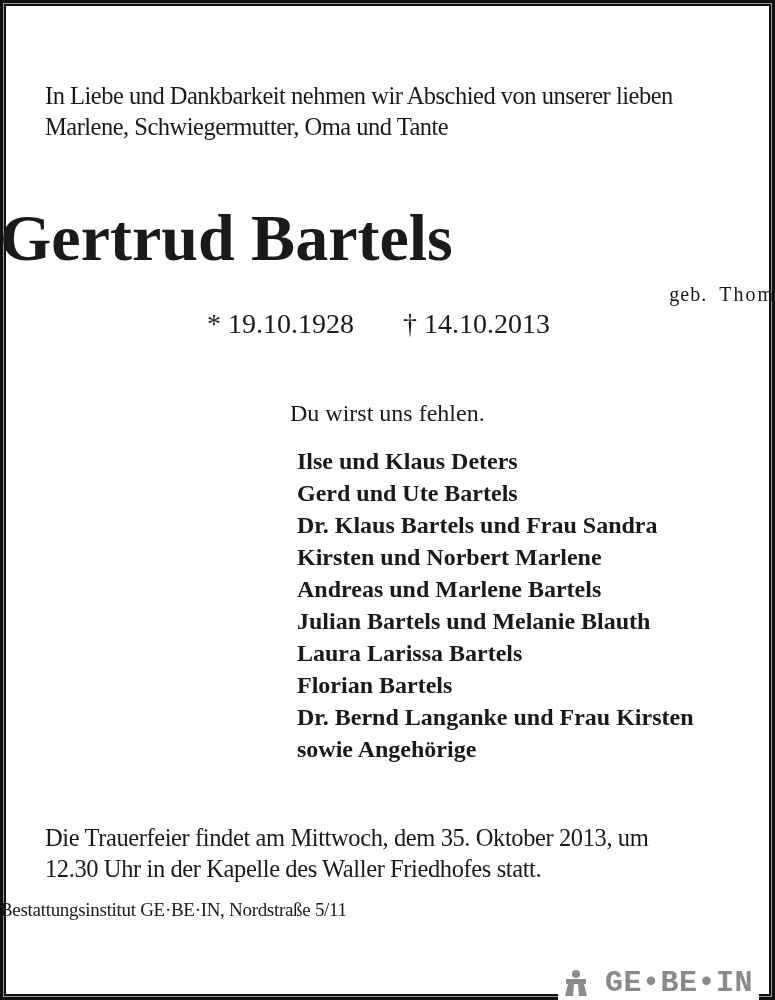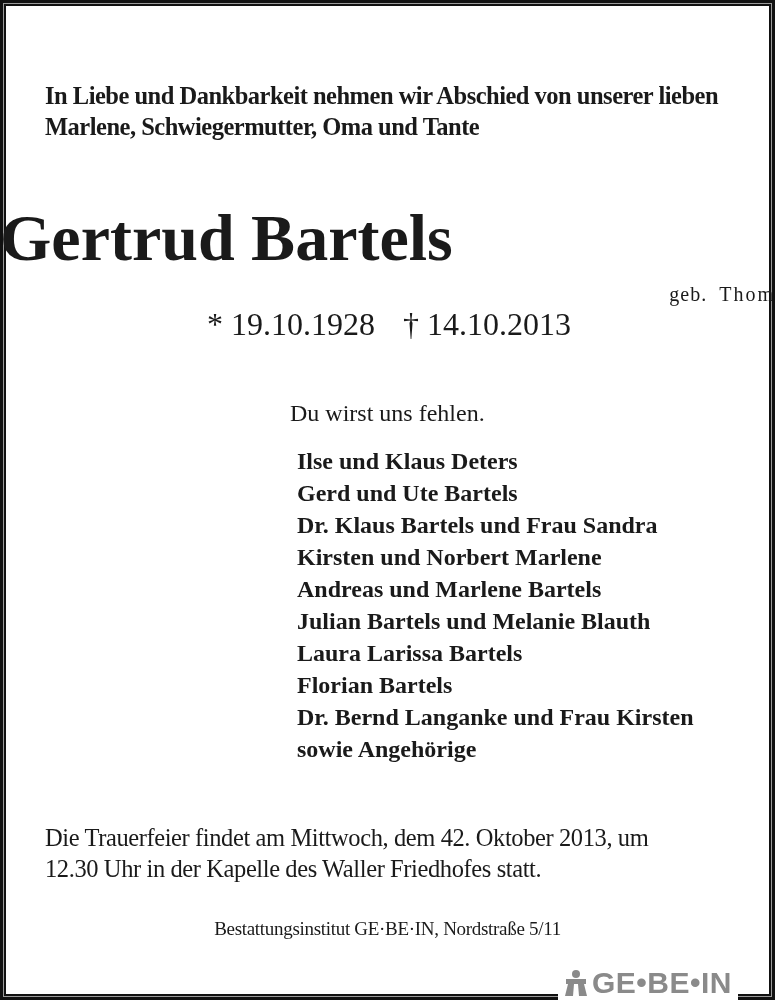--- a/index.html
+++ b/index.html
@@ -7,49 +7,49 @@
            font-family: "Liberation Serif", "DejaVu Serif", serif; color: #1a1a1a; }
 
     .frame-outer { position: absolute; left: 0; top: 0; width: 775px; height: 1000px;
                    box-sizing: border-box; border: 3px solid #111; }
     .frame-gap   { position: absolute; left: 3px; top: 3px; right: 3px; bottom: 3px;
                    box-sizing: border-box; border: 1px solid #9a9a9a; }
     .frame-inner { position: absolute; left: 4px; top: 4px; right: 4px; bottom: 4px;
                    box-sizing: border-box; border: 2px solid #111; }
 
     .intro { position: absolute; left: 45px; top: 80px; width: 700px;
-             font-size: 24.5px; line-height: 31px; letter-spacing: -0.5px; font-weight: bold; }
+             font-size: 24.5px; line-height: 31px; letter-spacing: -0.5px; }
 
     .name { position: absolute; left: 0; width: 775px; top: 200px; 
             font-size: 66px; font-weight: bold; line-height: 76px; letter-spacing: 0px; }
 
     .maiden { position: absolute; left: 0; width: 775px; top: 280px; text-align: right;
               font-size: 20px; line-height: 28px; letter-spacing: 1px; }
     .maiden span { padding-left: 20px; }
 
-    .dates { position: absolute; top: 310px; font-size: 32px; line-height: 28px; }
+    .dates { position: absolute; top: 310px; font-size: 28px; line-height: 28px; }
     .birth { left: 207px; }
     .death { left: 403px; }
 
     .missing { position: absolute; left: 290px; top: 398px; font-size: 24px; line-height: 30px; }
 
     .mourners { position: absolute; left: 290px; top: 438px; margin: 7px; padding: 0; list-style: none;
                 font-size: 24px; font-weight: bold; line-height: 32px; }
 
     .service { position: absolute; left: 45px; top: 822px; width: 700px;
                font-size: 24.5px; line-height: 31px; letter-spacing: -0.4px; }
 
-    .undertaker { position: absolute; left: 0; width: 775px; top: 917px; text-align: center;
+    .undertaker { position: absolute; left: 0; width: 775px; top: 898px; 
                   font-size: 19px; line-height: 24px; letter-spacing: -0.3px; }
 
     .logo { position: absolute; left: 558px; top: 965px; height: 36px; padding: 0 6px;
             background: #ffffff; display: flex; align-items: center; gap: 4px; }
     .logo-mark { width: 24px; height: 28px; }
-    .logo-text { font-family: Liberation Sans, sans-serif; font-weight: bold;
-                 font-size: 30px; color: #8a8a8a; letter-spacing: 0.5px; line-height: 30px; }
+    .logo-text { font-family: Liberation Mono, monospace; font-weight: bold;
+                 font-size: 30px; color: #8a8a8a; letter-spacing: 0.5px; line-height: 30px; margin-left: 13px; }
   </style>
 </head>
 <body>
 
 <div class="frame-outer"></div>
 <div class="frame-gap"></div>
 <div class="frame-inner"></div>
 
 <div class="intro">
   <div>In Liebe und Dankbarkeit nehmen wir Abschied von unserer lieben</div>
@@ -75,21 +75,21 @@
   <li>Kirsten und Norbert Marlene</li>
   <li>Andreas und Marlene Bartels</li>
   <li>Julian Bartels und Melanie Blauth</li>
   <li>Laura Larissa Bartels</li>
   <li>Florian Bartels</li>
   <li>Dr. Bernd Langanke und Frau Kirsten</li>
   <li>sowie Angehörige</li>
 </ul>
 
 <div class="service">
-  <div>Die Trauerfeier findet am Mittwoch, dem 42. Oktober 2013, um</div>
+  <div>Die Trauerfeier findet am Mittwoch, dem 35. Oktober 2013, um</div>
   <div>12.30 Uhr in der Kapelle des Waller Friedhofes statt.</div>
 </div>
 
 <div class="undertaker">Bestattungsinstitut GE·BE·IN, Nordstraße 5/11</div>
 
 <div class="logo">
   <svg class="logo-mark" viewBox="0 0 24 28">
     <circle cx="12" cy="5" r="4" fill="#8a8a8a"></circle>
     <rect x="2" y="10" width="20" height="5" fill="#8a8a8a"></rect>
     <path d="M4 15 L10 15 L9 27 L1 27 Z" fill="#8a8a8a"></path>

